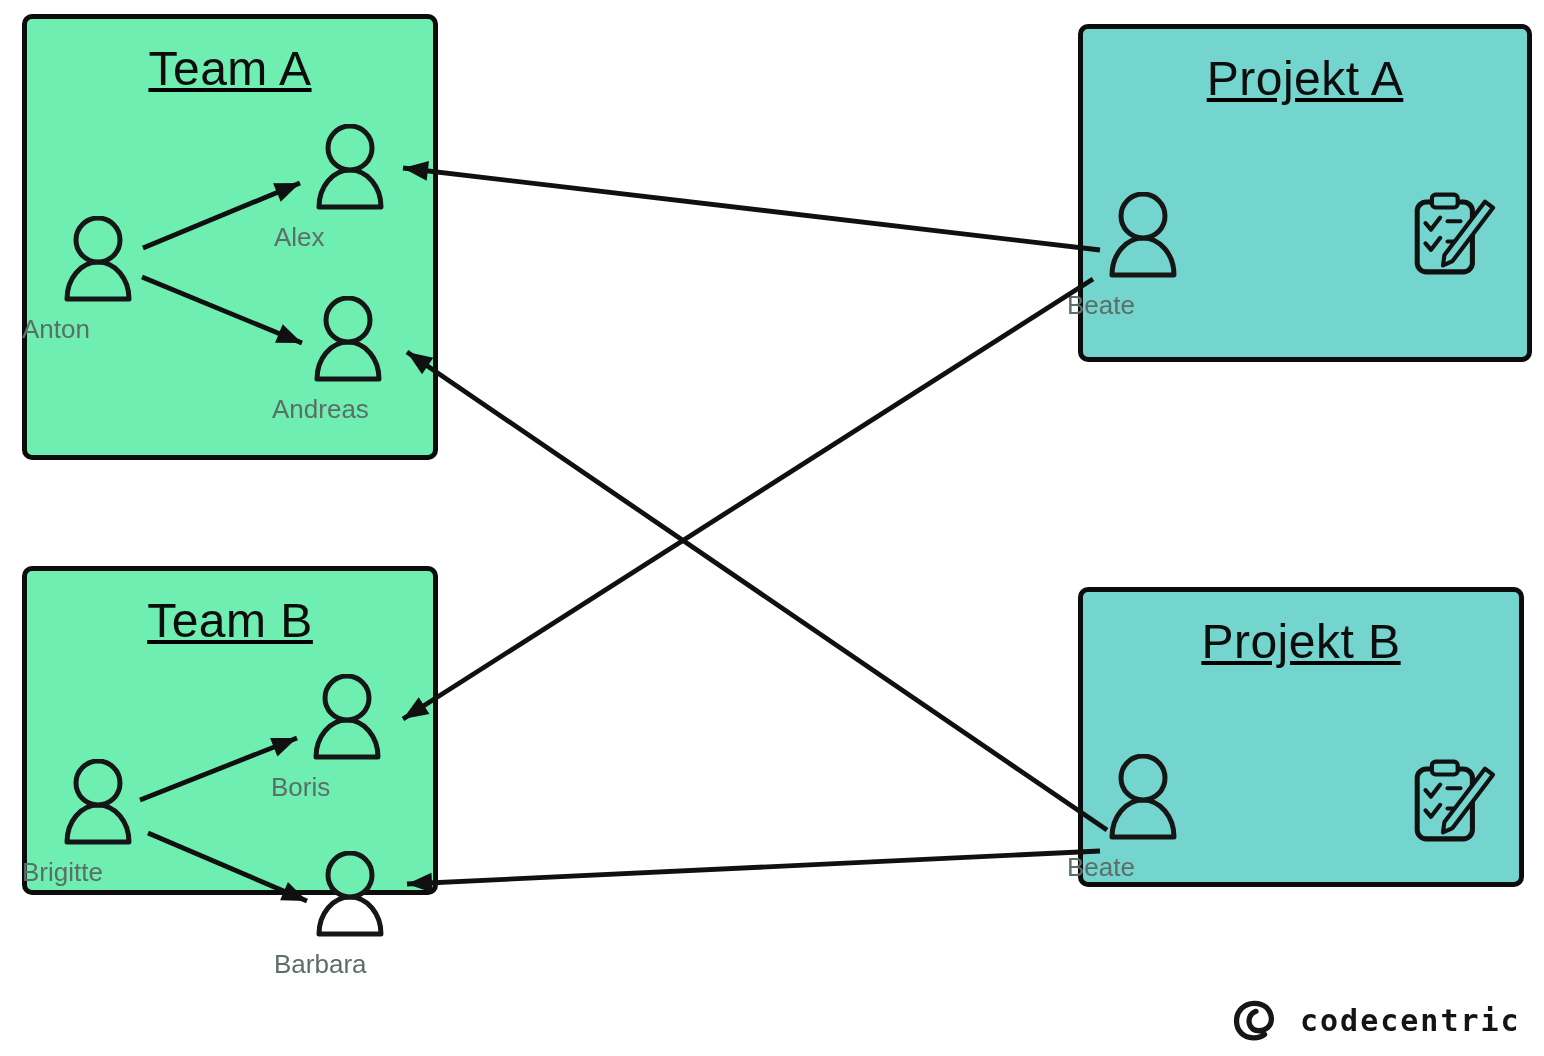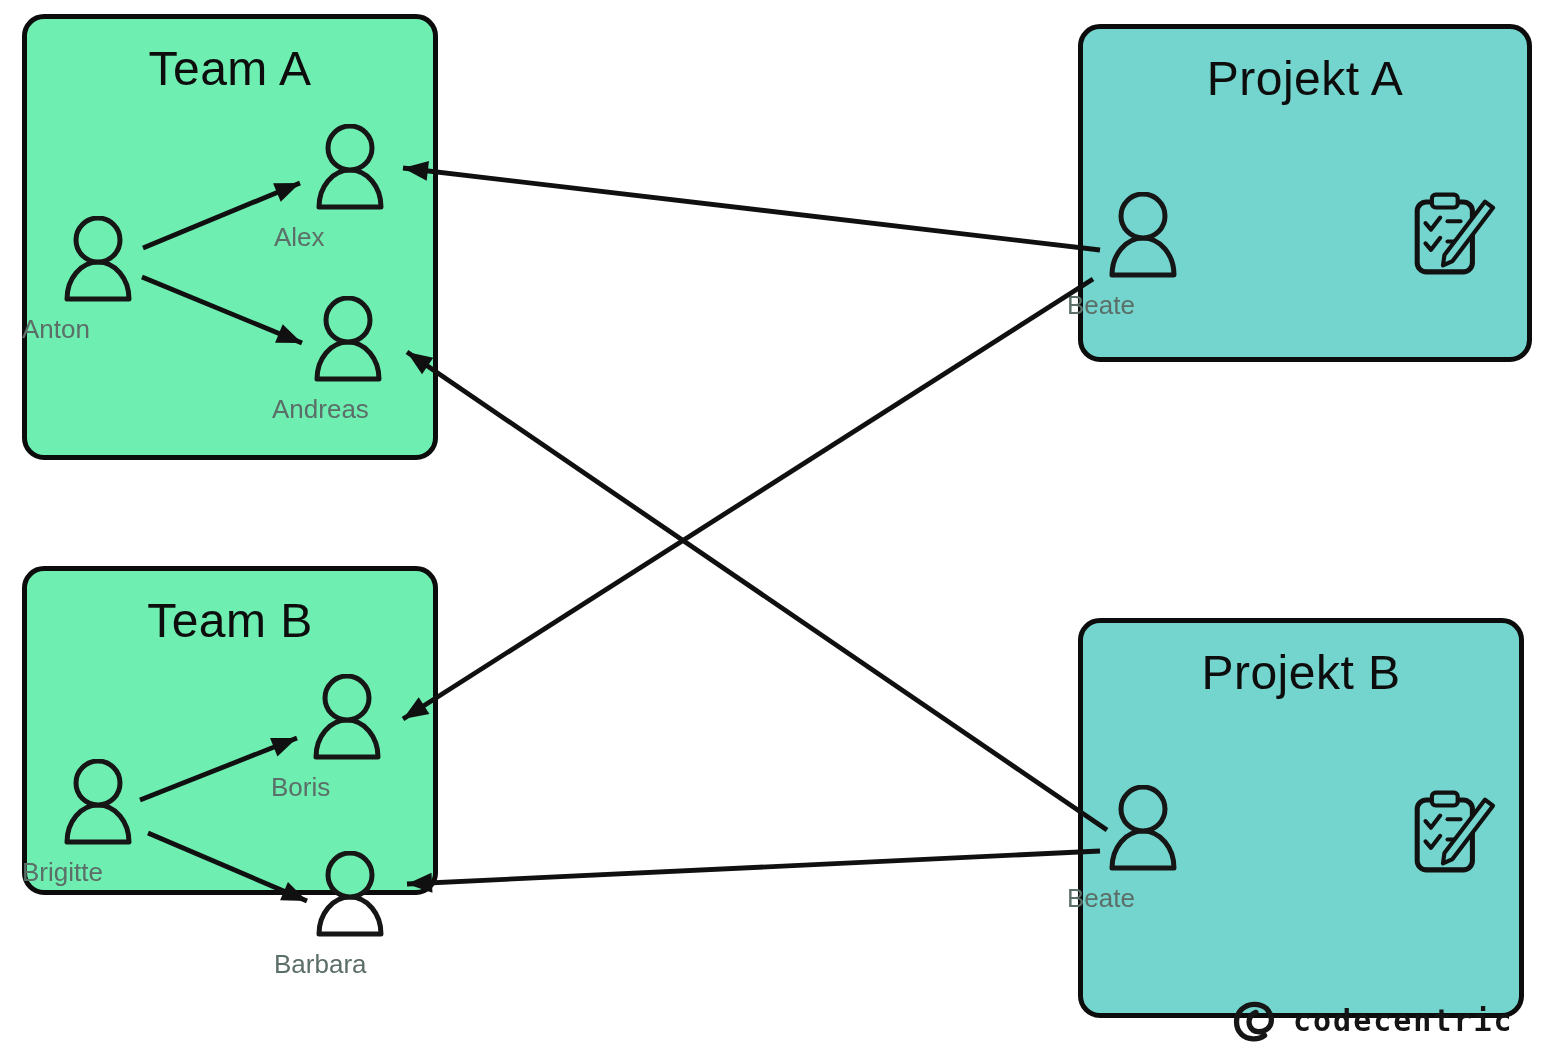--- a/index.html
+++ b/index.html
@@ -1,40 +1,40 @@
 <!DOCTYPE html>
 <html><head>
 <meta charset="utf-8">
 <style>
   html,body{margin:0;padding:0;background:#fff;}
   .canvas{
     position:relative;width:1544px;height:1056px;overflow:hidden;background:#ffffff;
     font-family:"Liberation Sans", sans-serif;
     --team-fill:#6feeb1; --project-fill:#73d5cd; --outline:#0c0c0c; --label:#5b6e67;
   }
-  .box{position:absolute;border:5px solid var(--outline);border-radius:22px;box-sizing:border-box;}
+  .box{position:absolute;border:5px solid var(--outline);border-radius:10px;box-sizing:border-box;text-decoration:underline;}
   .team{background:var(--team-fill);}
   .project{background:var(--project-fill);}
   .box h2{
     margin:22px 0 0;text-align:center;font-size:48px;font-weight:500;
     letter-spacing:.5px;color:#0d0d0d;
   }
   #team-a{left:22px;top:14px;width:416px;height:446px;}
   #team-b{left:22px;top:566px;width:416px;height:329px;}
   #projekt-a{left:1078px;top:24px;width:454px;height:338px;}
-  #projekt-b{left:1078px;top:618px;width:446px;height:400px;}
+  #projekt-b{left:1078px;top:587px;width:446px;height:300px;}
   .person{position:absolute;width:72px;height:86px;}
   .picon{display:block;}
   .pname{
     position:absolute;left:-40px;top:98px;width:152px;
     font-size:26px;color:var(--label);white-space:nowrap;
   }
   .clipboard{position:absolute;width:92px;height:92px;}
   #arrows{position:absolute;left:0;top:0;z-index:5;pointer-events:none;}
-  .brand{position:absolute;left:1230px;top:996px;display:flex;align-items:center;gap:13px;}
+  .brand{position:absolute;left:1230px;top:996px;display:flex;gap:20px;}
   .brand-text{
     font-family:"DejaVu Sans Mono", monospace;font-weight:700;font-size:30px;
     letter-spacing:2px;color:#141414;line-height:50px;
   }
 </style>
 </head>
 <body>
 
 <div class="canvas" style="--team-fill: #6feeb1; --project-fill: #73d5cd; --outline: #0c0c0c; --label: #5b6e67;">
 

